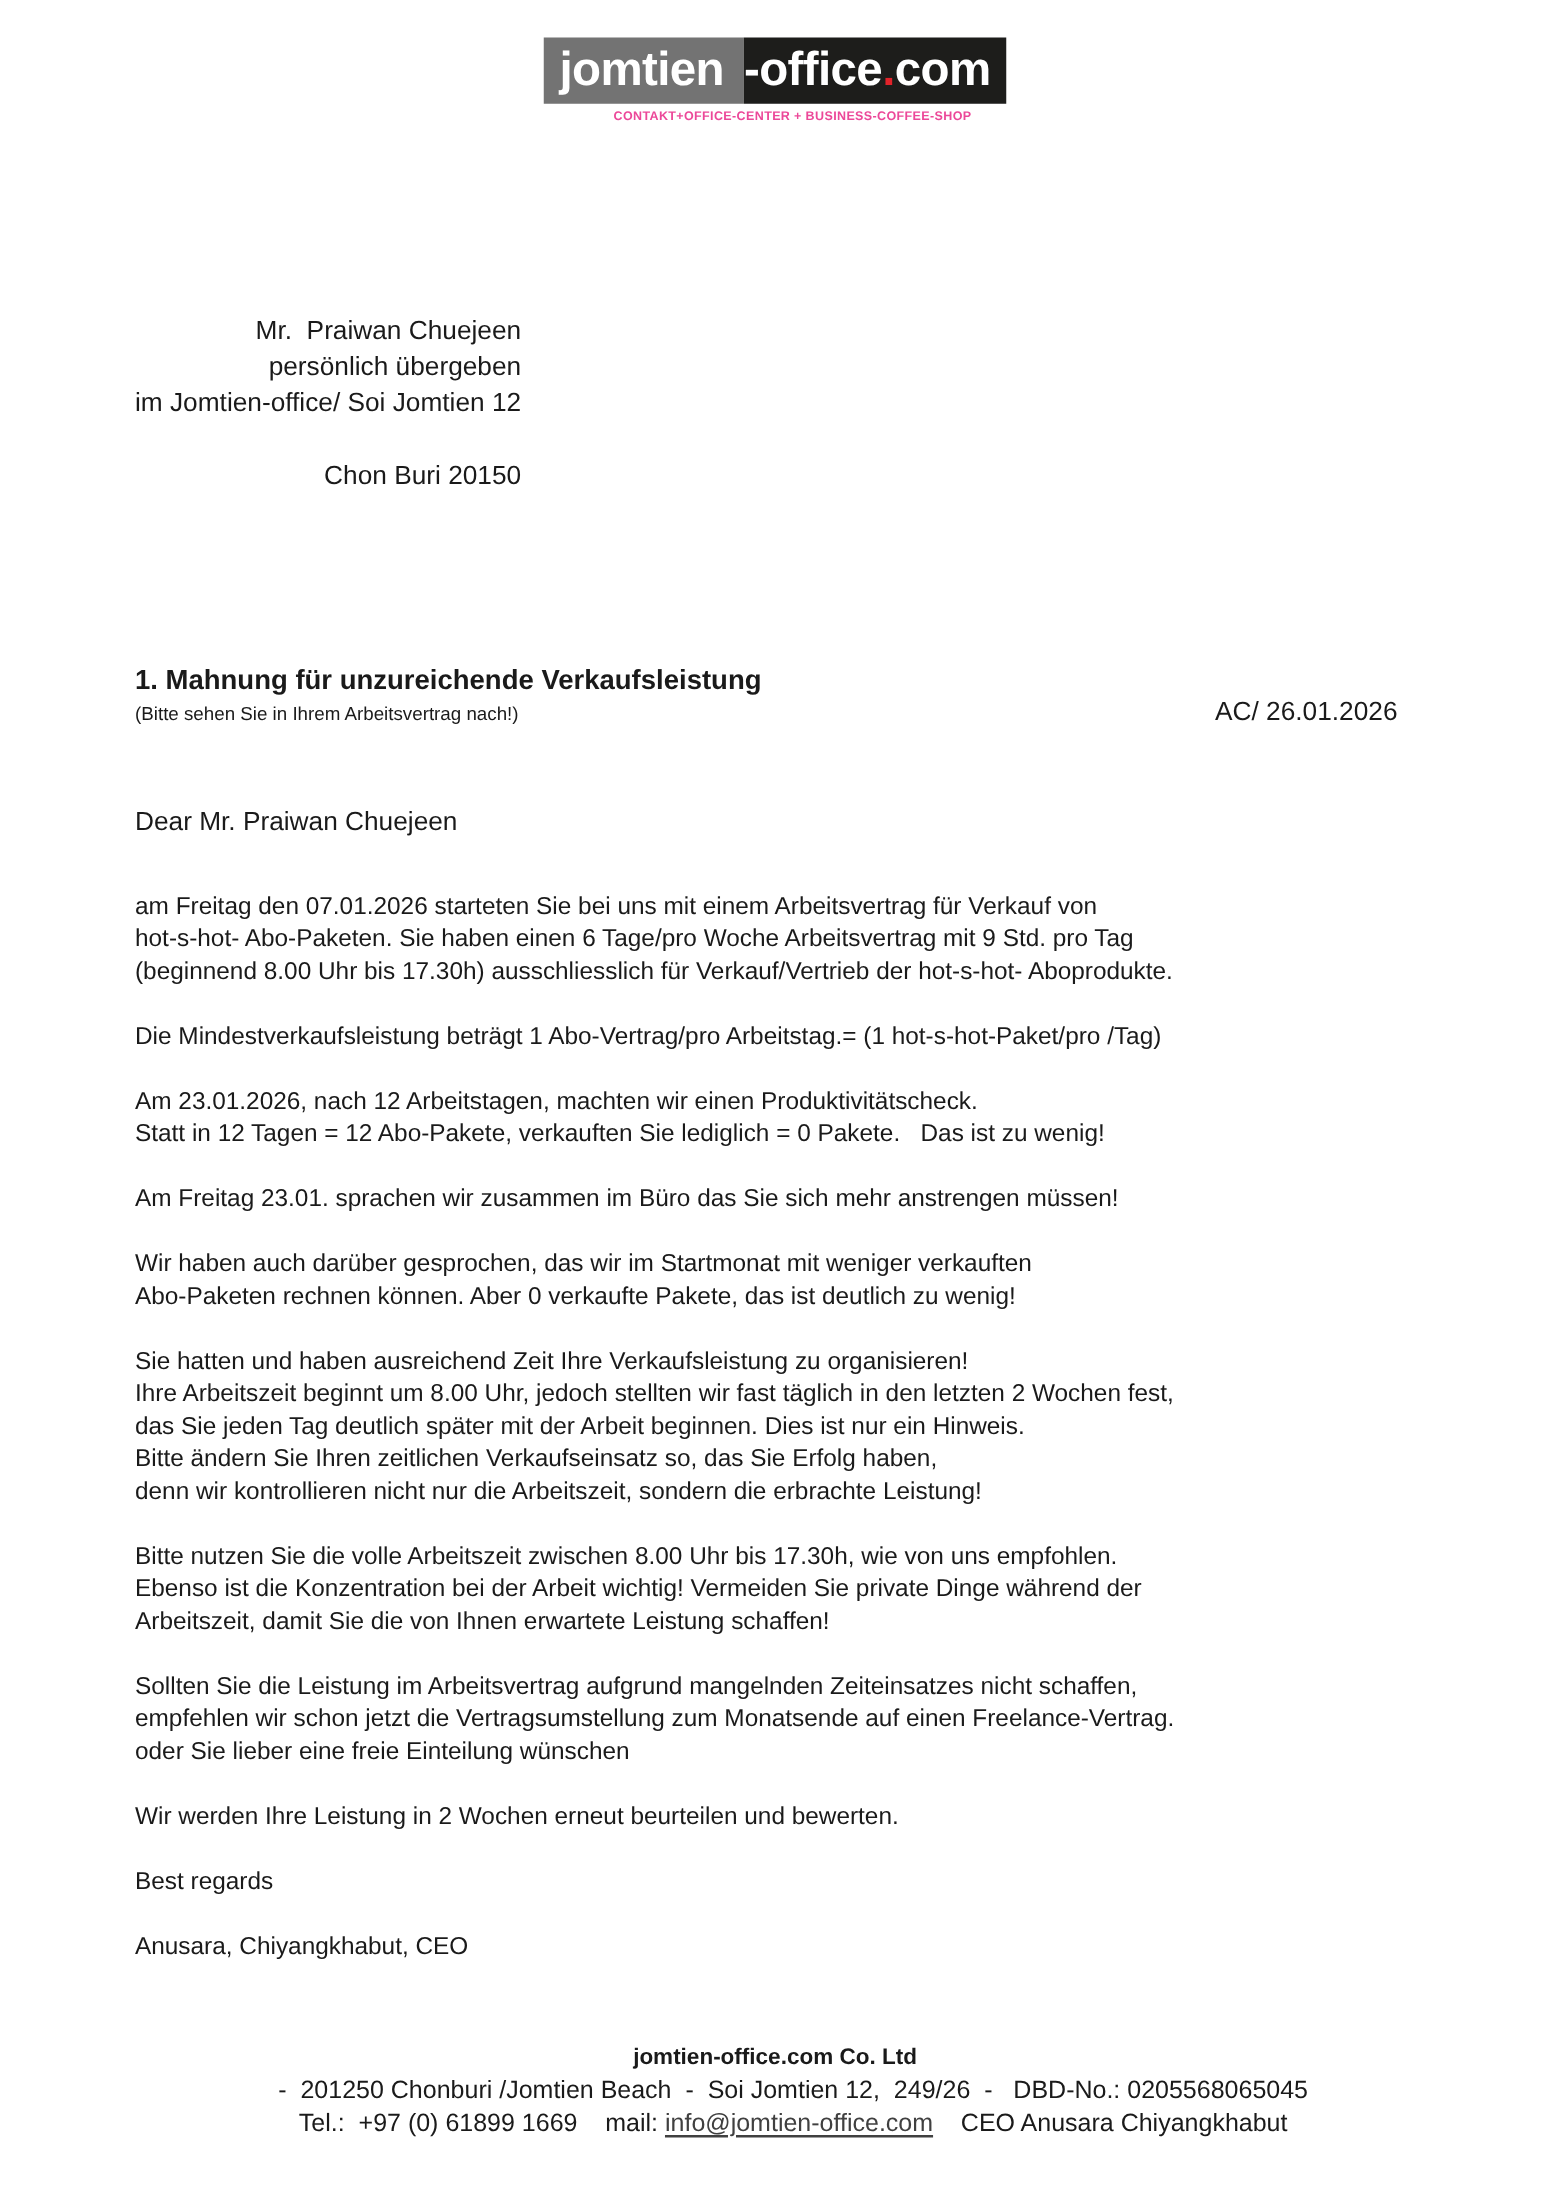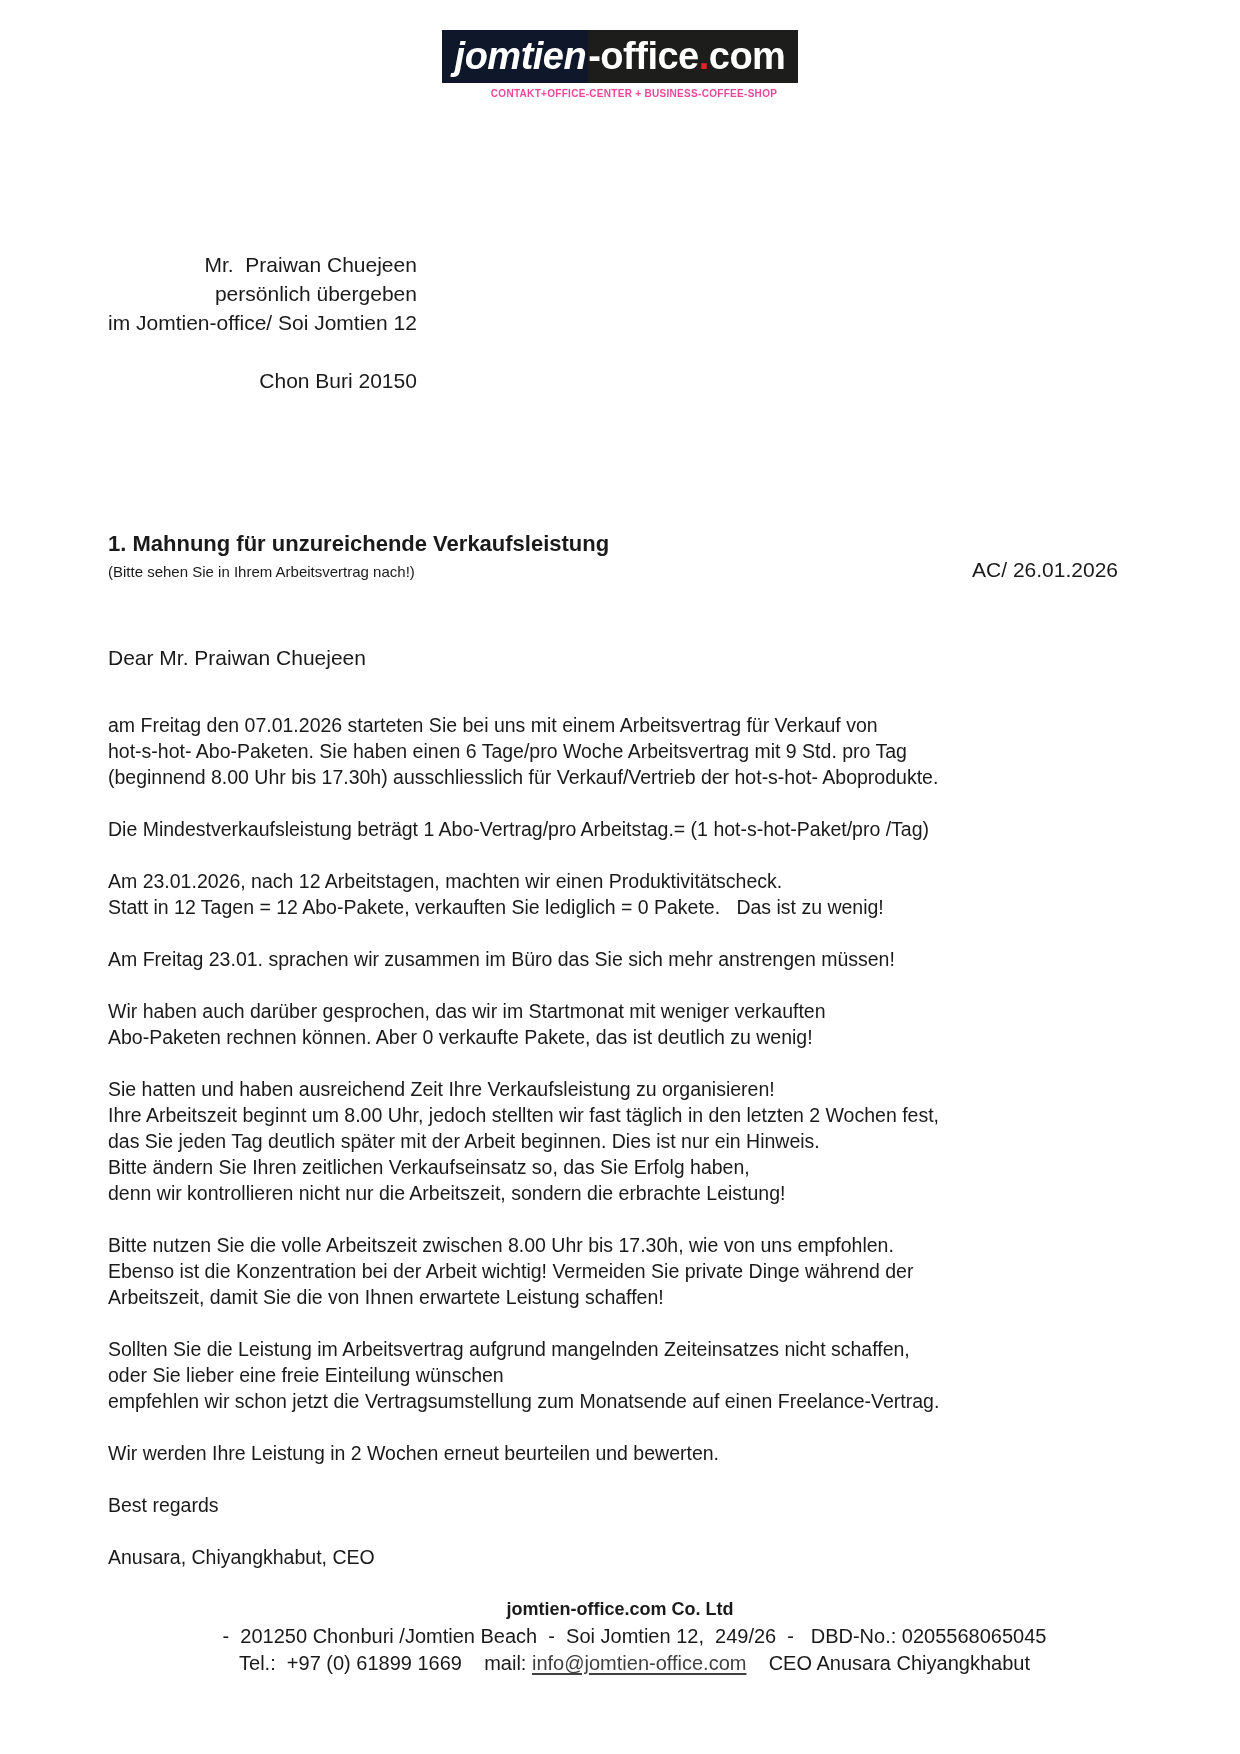--- a/index.html
+++ b/index.html
@@ -11,21 +11,21 @@
     color:#1a1a1a;
     overflow:hidden;
   }
   .pre { white-space:pre-wrap; }
 
   
   .header { position:absolute; top:30px; left:0; width:100%;
             display:flex; flex-direction:column; align-items:center; }
   .logo { display:flex; align-items:stretch; height:53px;
           font-weight:bold; font-size:38px; letter-spacing:-0.5px; line-height:53px; }
-  .logo-red  { background:#0f172a; color:#ffffff; padding:0 2px 0 13px;font-style:italic; }
+  .logo-red  { background:#737373; color:#ffffff; padding:0 16px 0 13px; }
   .logo-blk  { background:#1d1d1b; color:#ffffff; padding:0 13px 0 0; }
   .logo-dot  { color:#e2232a; }
   .tagline { margin-top:5px; font-size:10px; font-weight:bold;
              letter-spacing:0.3px; color:#ec4899;margin-left:28px; }
 
   
   .recipient { position:absolute; top:250px; left:108px;
                font-size:21px; line-height:29px; }
   .addr-line { min-height:29px; white-space:pre-wrap;text-align:right; }
 
@@ -43,21 +43,21 @@
 
   
   .letter-body { position:absolute; top:712px; left:108px; right:70px;
                  font-size:19.5px; line-height:26px; }
   .para { margin:0 0 26px 0; }
   .line { min-height:26px; white-space:pre-wrap; }
 
   
   .footer { position:absolute; top:1596px; left:0; width:100%;
             text-align:center; line-height:27px; }
-  .footer-company { font-size:18px; font-weight:bold; white-space:pre-wrap; }
+  .footer-company { font-size:18px; font-weight:bold; white-space:pre-wrap;margin-top:36px; }
   .footer-line { font-size:20px; white-space:pre-wrap;padding-left:29px; }
   .footer-email { color:#404040; text-decoration:underline;
                   text-underline-offset:3px; white-space:pre-wrap; }
 </style>
 </head>
 <body>
 
 <div class="page">
 
   <div class="header">
@@ -111,22 +111,22 @@
         <div class="line">Bitte ändern Sie Ihren zeitlichen Verkaufseinsatz so, das Sie Erfolg haben,</div>
         <div class="line">denn wir kontrollieren nicht nur die Arbeitszeit, sondern die erbrachte Leistung!</div>
       </div>
       <div class="para">
         <div class="line">Bitte nutzen Sie die volle Arbeitszeit zwischen 8.00 Uhr bis 17.30h, wie von uns empfohlen.</div>
         <div class="line">Ebenso ist die Konzentration bei der Arbeit wichtig! Vermeiden Sie private Dinge während der</div>
         <div class="line">Arbeitszeit, damit Sie die von Ihnen erwartete Leistung schaffen!</div>
       </div>
       <div class="para">
         <div class="line">Sollten Sie die Leistung im Arbeitsvertrag aufgrund mangelnden Zeiteinsatzes nicht schaffen,</div>
+        <div class="line">empfehlen wir schon jetzt die Vertragsumstellung zum Monatsende auf einen Freelance-Vertrag.</div>
         <div class="line">oder Sie lieber eine freie Einteilung wünschen</div>
-        <div class="line">empfehlen wir schon jetzt die Vertragsumstellung zum Monatsende auf einen Freelance-Vertrag.</div>
       </div>
       <div class="para">
         <div class="line">Wir werden Ihre Leistung in 2 Wochen erneut beurteilen und bewerten.</div>
       </div>
       <div class="para">
         <div class="line">Best regards</div>
       </div>
       <div class="para">
         <div class="line">Anusara, Chiyangkhabut, CEO</div>
       </div>

